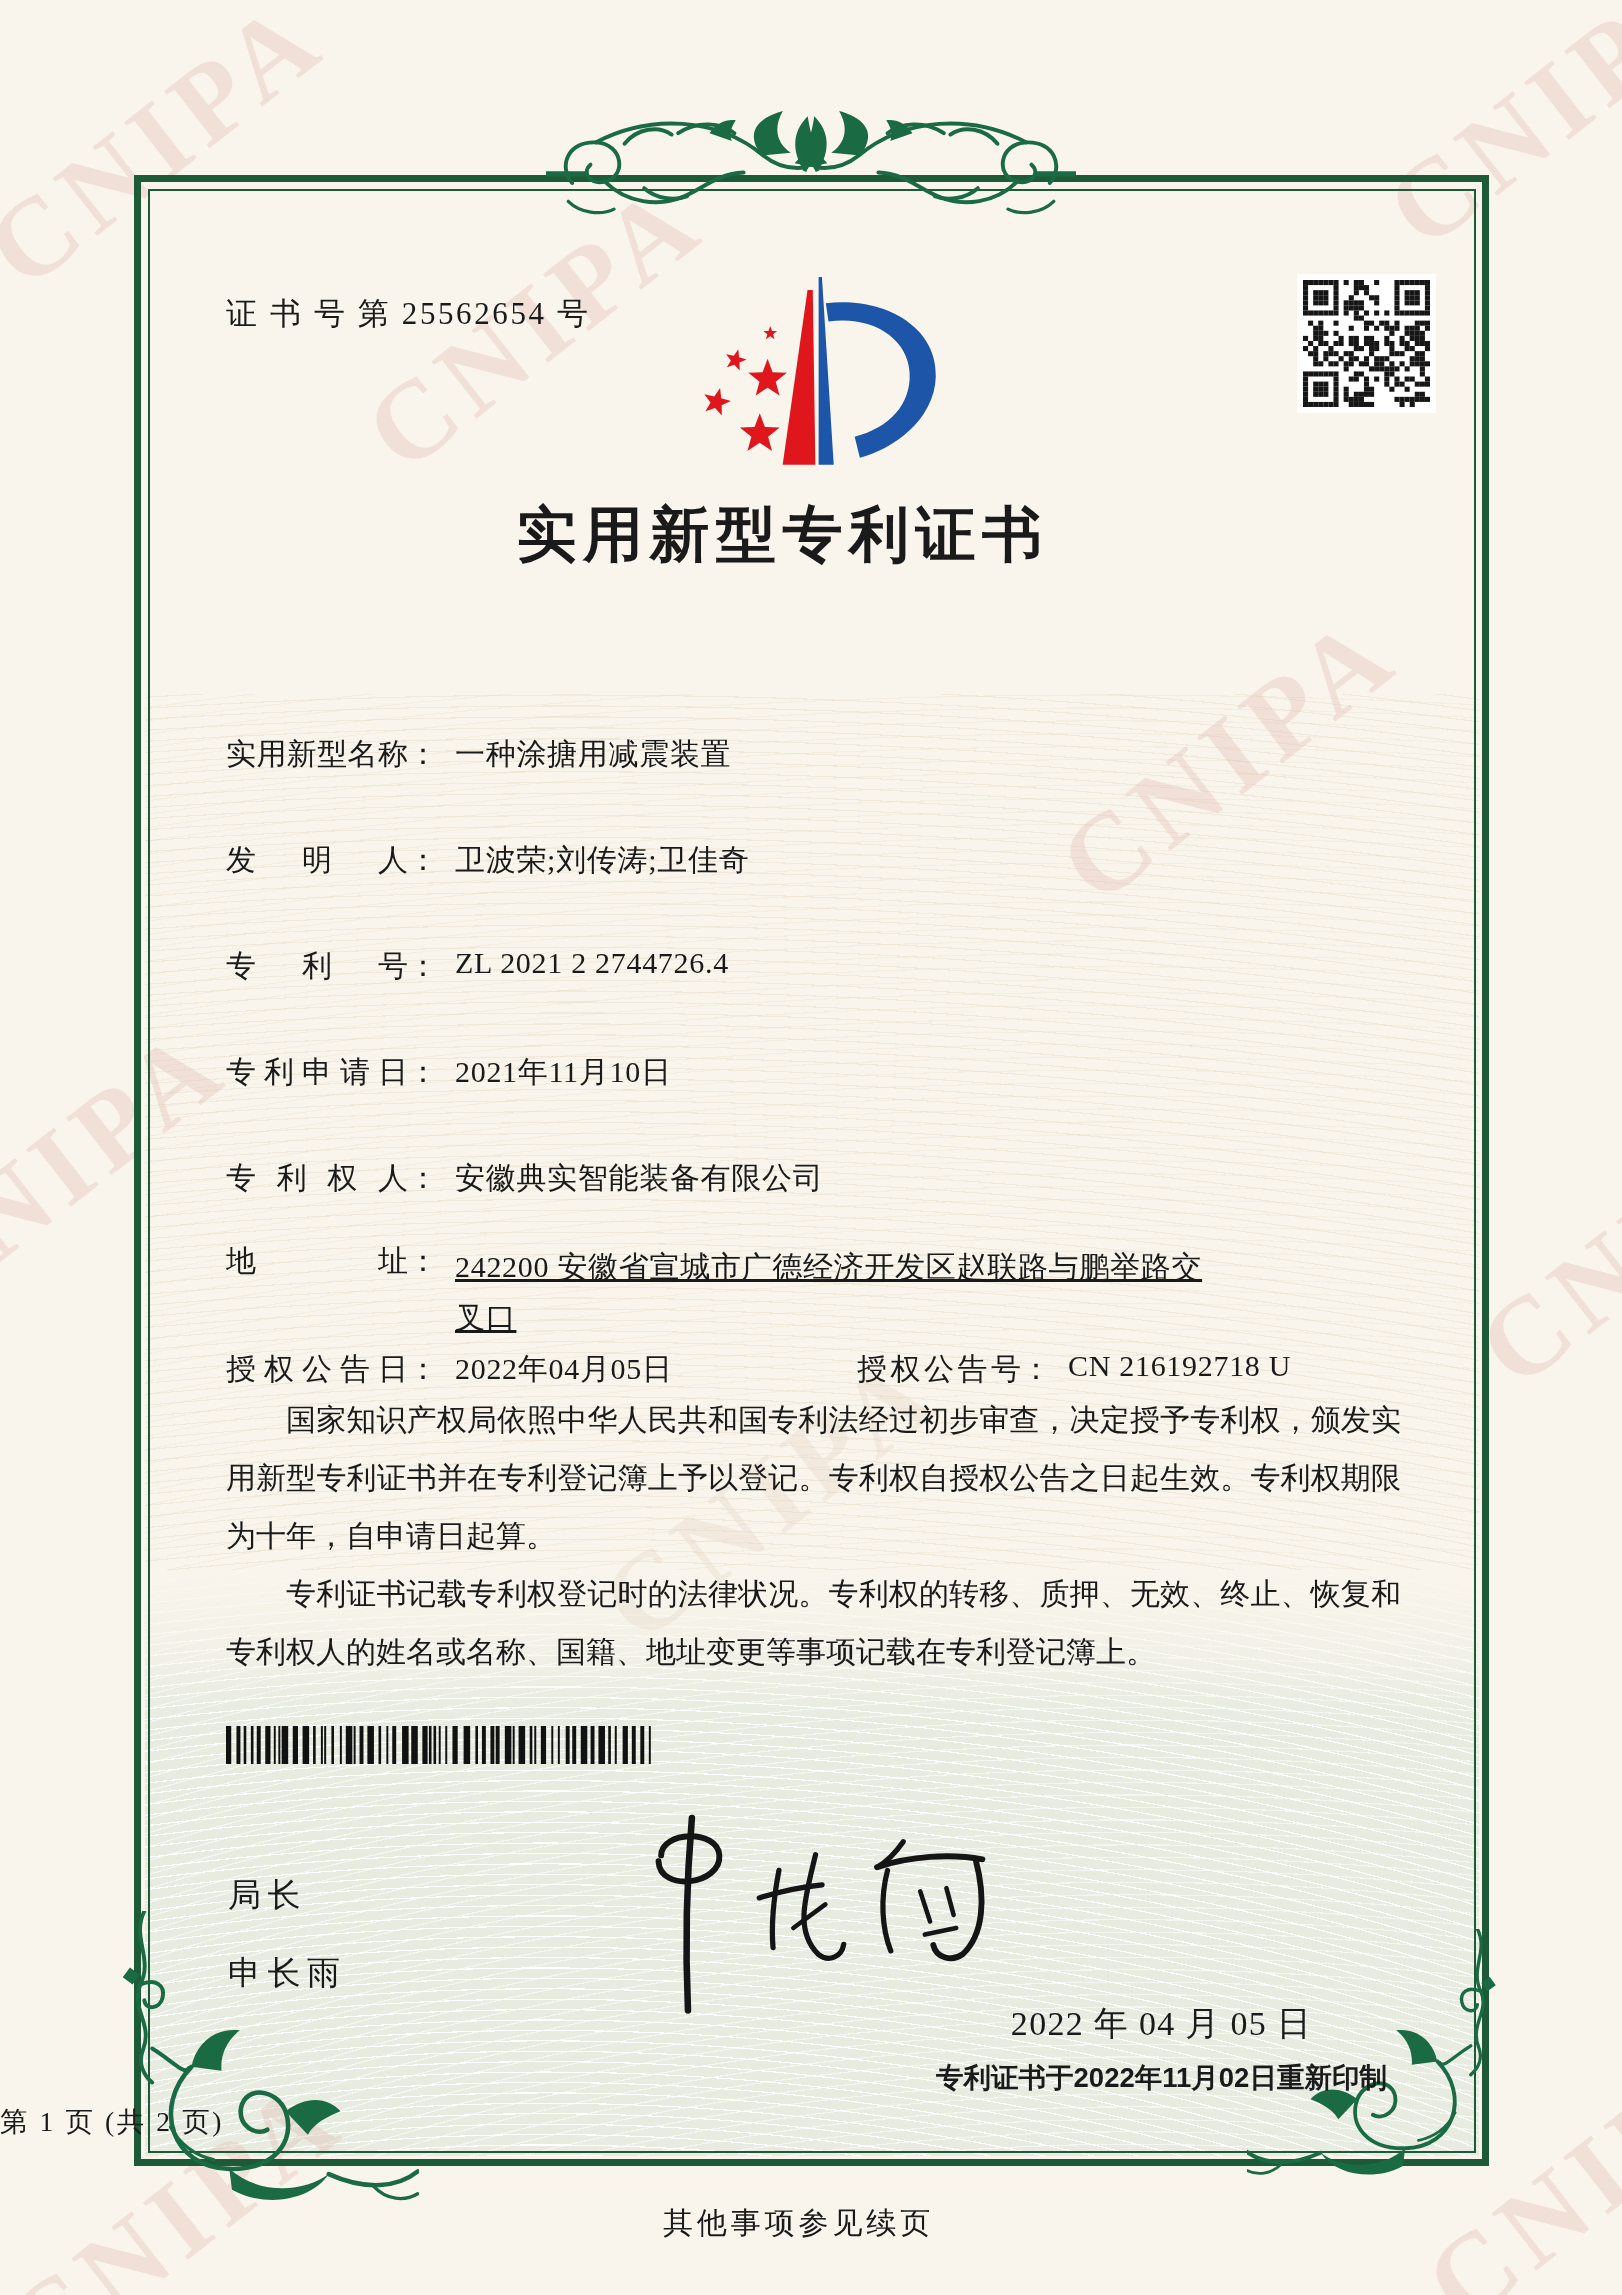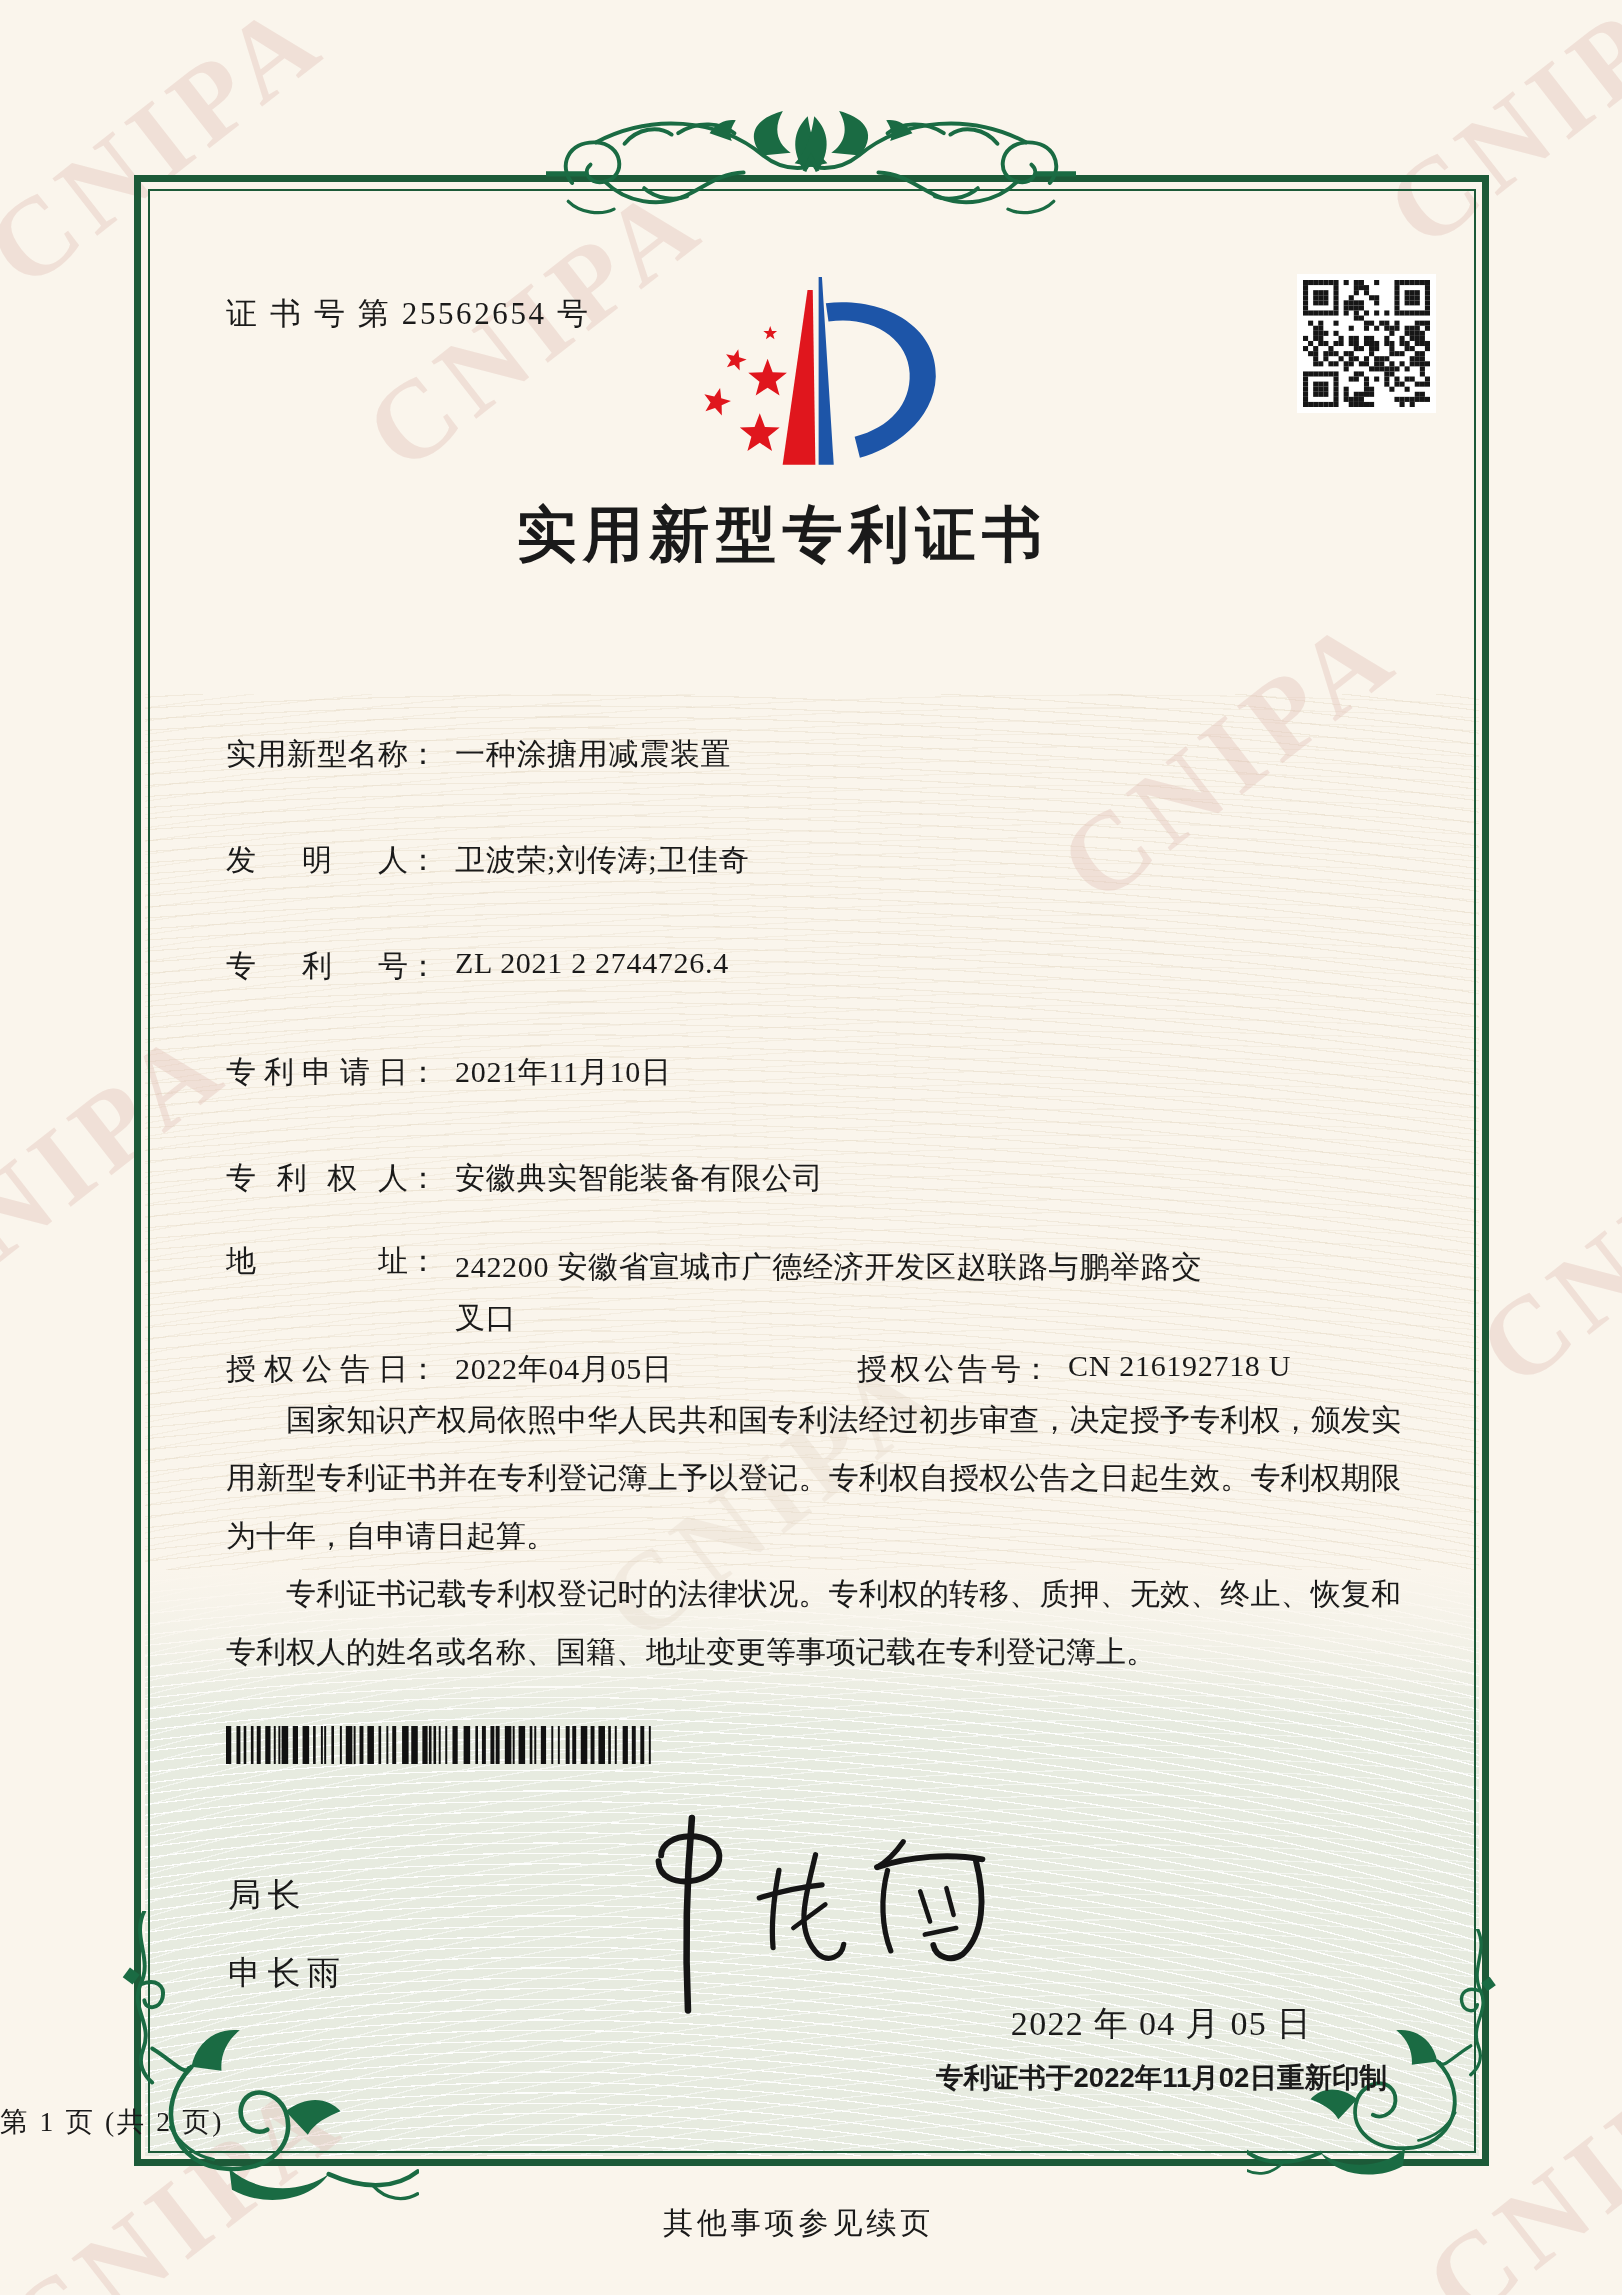--- a/index.html
+++ b/index.html
@@ -52,21 +52,21 @@
     left:226px;top:293px;font-size:31px;letter-spacing:2.6px;z-index:5;
   }
   .title{
     left:0;width:1565px;top:495px;text-align:center;z-index:5;
     font-size:60px;font-weight:600;letter-spacing:6.5px;
   }
   .row{left:226px;z-index:5;font-size:30px;white-space:nowrap;}
   .lbl{display:inline-flex;justify-content:space-between;width:182px;vertical-align:top;}
   .colon{display:inline-block;vertical-align:top;}
   .val{display:inline-block;margin-left:17px;vertical-align:top;letter-spacing:0.7px;}
-  .val-wrap{white-space:normal;width:775px;line-height:51px;vertical-align:top;}
+  .val-wrap{white-space:normal;width:775px;line-height:51px;vertical-align:top;text-decoration:underline;}
   .grant2{position:absolute;left:631px;top:0;white-space:nowrap;}
   .paras{
     left:226px;top:1391px;width:1175px;z-index:5;
     font-size:30px;line-height:58px;text-align:justify;
   }
   .paras p{margin:0;text-indent:60px;}
   .sig-title{left:228px;top:1873px;font-size:33px;z-index:5;
     font-family:"Liberation Sans","DejaVu Sans",sans-serif;font-weight:500;letter-spacing:6.5px;}
   .sig-name{left:228px;top:1951px;font-size:33px;z-index:5;
     font-family:"Liberation Sans","DejaVu Sans",sans-serif;font-weight:500;letter-spacing:6.5px;}

